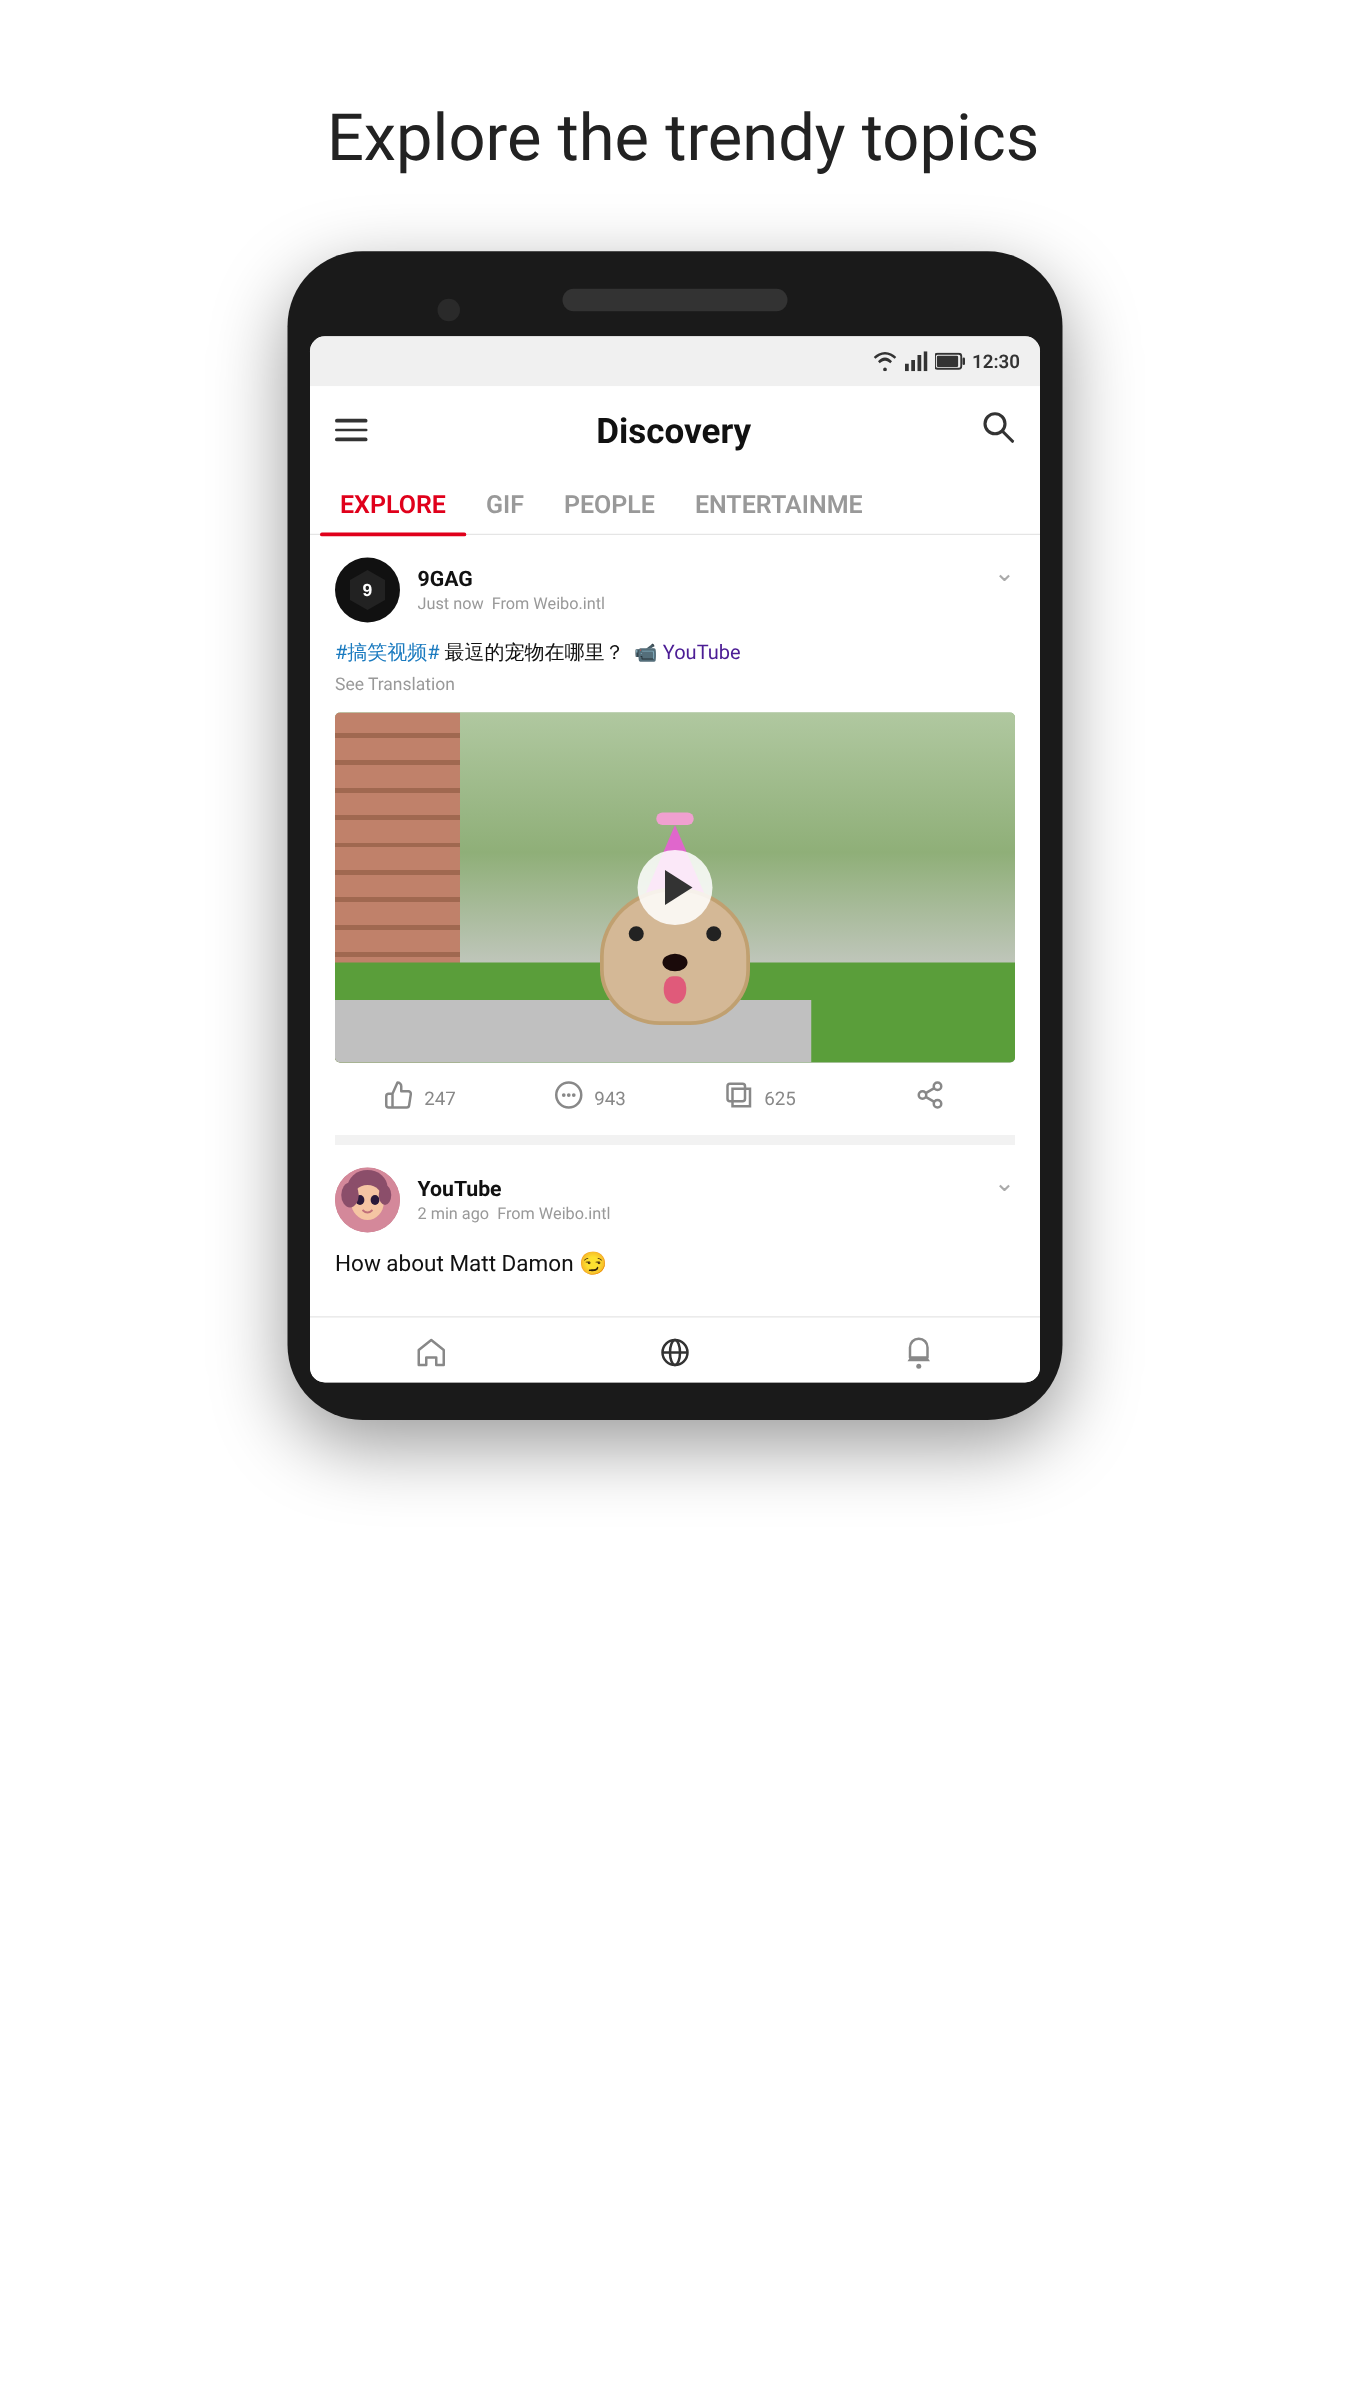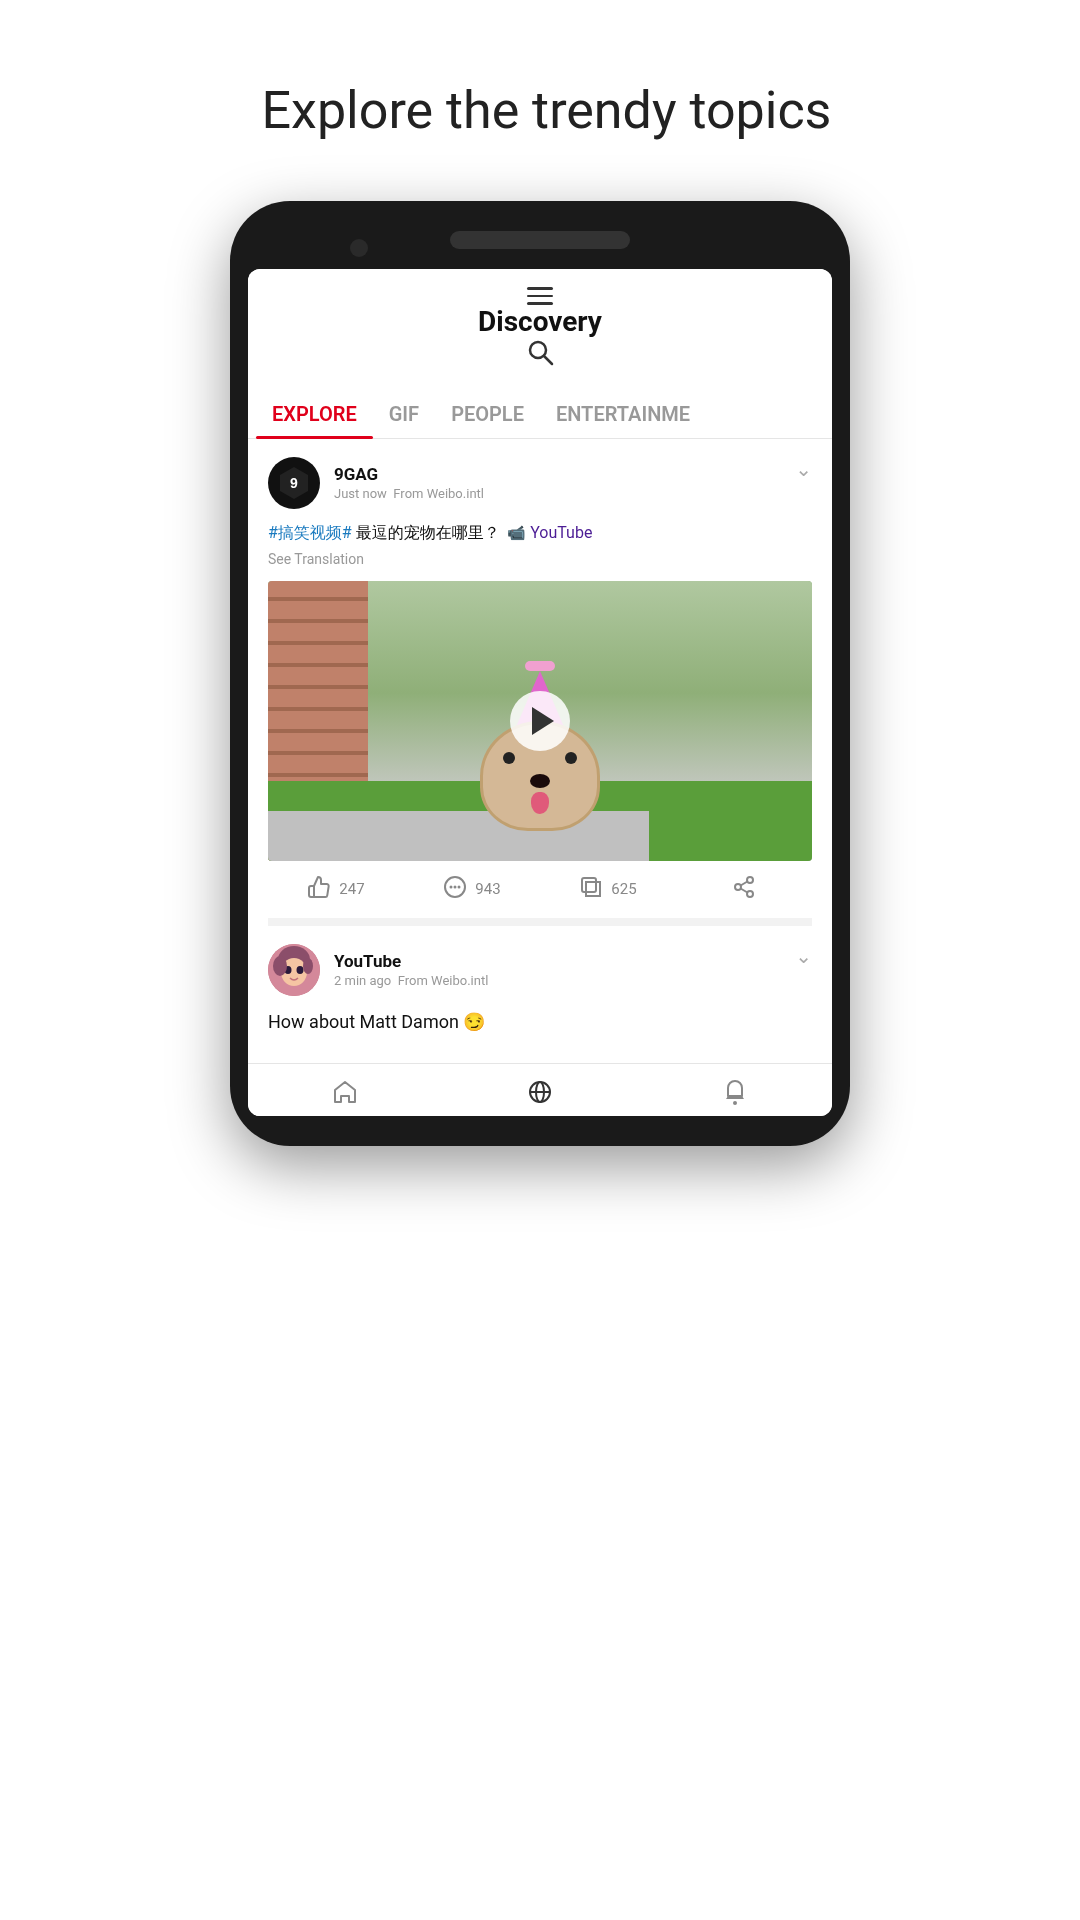--- a/index.html
+++ b/index.html
@@ -80,21 +80,20 @@
       font-weight: 600;
     }
 
     
     .app-header {
       display: flex;
       align-items: center;
       justify-content: space-between;
       padding: 18px 20px;
       background: #fff;
-      flex-direction: column;
     }
 
     .hamburger-icon {
       display: flex;
       flex-direction: column;
       gap: 5px;
       cursor: pointer;
     }
 
     .hamburger-icon span {
@@ -376,20 +375,42 @@
 <body>
 
 <h1 class="page-title">Explore the trendy topics</h1>
 
 <div class="phone-frame">
   <div class="phone-camera"></div>
   <div class="phone-speaker"></div>
 
   <div class="phone-screen">
 
+    <div class="status-bar">
+      <div class="status-icons">
+
+        <svg width="20" height="16" viewBox="0 0 20 16">
+          <path d="M10 13a1.5 1.5 0 1 1 0 3 1.5 1.5 0 0 1 0-3zm-4.2-3.5C7.1 8.2 8.5 7.5 10 7.5s2.9.7 4.2 2L15.6 8C13.9 6.1 12.1 5 10 5S6.1 6.1 4.4 8l1.4 1.5zm-3.5-3.5C4.3 4.1 7 2.5 10 2.5s5.7 1.6 7.7 3.5L19 4.5C16.7 2.2 13.5 0.5 10 0.5S3.3 2.2 1 4.5l1.3 1.5z" fill="#333"></path>
+        </svg>
+
+        <svg width="18" height="16" viewBox="0 0 18 16">
+          <rect x="0" y="10" width="3" height="6" fill="#333"></rect>
+          <rect x="5" y="7" width="3" height="9" fill="#333"></rect>
+          <rect x="10" y="3" width="3" height="13" fill="#333"></rect>
+          <rect x="15" y="0" width="3" height="16" fill="#333"></rect>
+        </svg>
+
+        <svg width="24" height="14" viewBox="0 0 24 14">
+          <rect x="0" y="1" width="21" height="12" rx="2" stroke="#333" stroke-width="1.5" fill="none"></rect>
+          <rect x="1.5" y="2.5" width="17" height="9" rx="1" fill="#333"></rect>
+          <rect x="22" y="4" width="2" height="6" rx="1" fill="#333"></rect>
+        </svg>
+        <span style="font-size:15px;font-weight:600;color:#333;">12:30</span>
+      </div>
+    </div>
 
     <div class="app-header">
       <div class="hamburger-icon">
         <span></span>
           <span></span>
           <span></span>
       </div>
       <span class="app-title">Discovery</span>
       <div class="search-icon-btn">
         <svg width="28" height="28" viewBox="0 0 28 28" fill="none">

